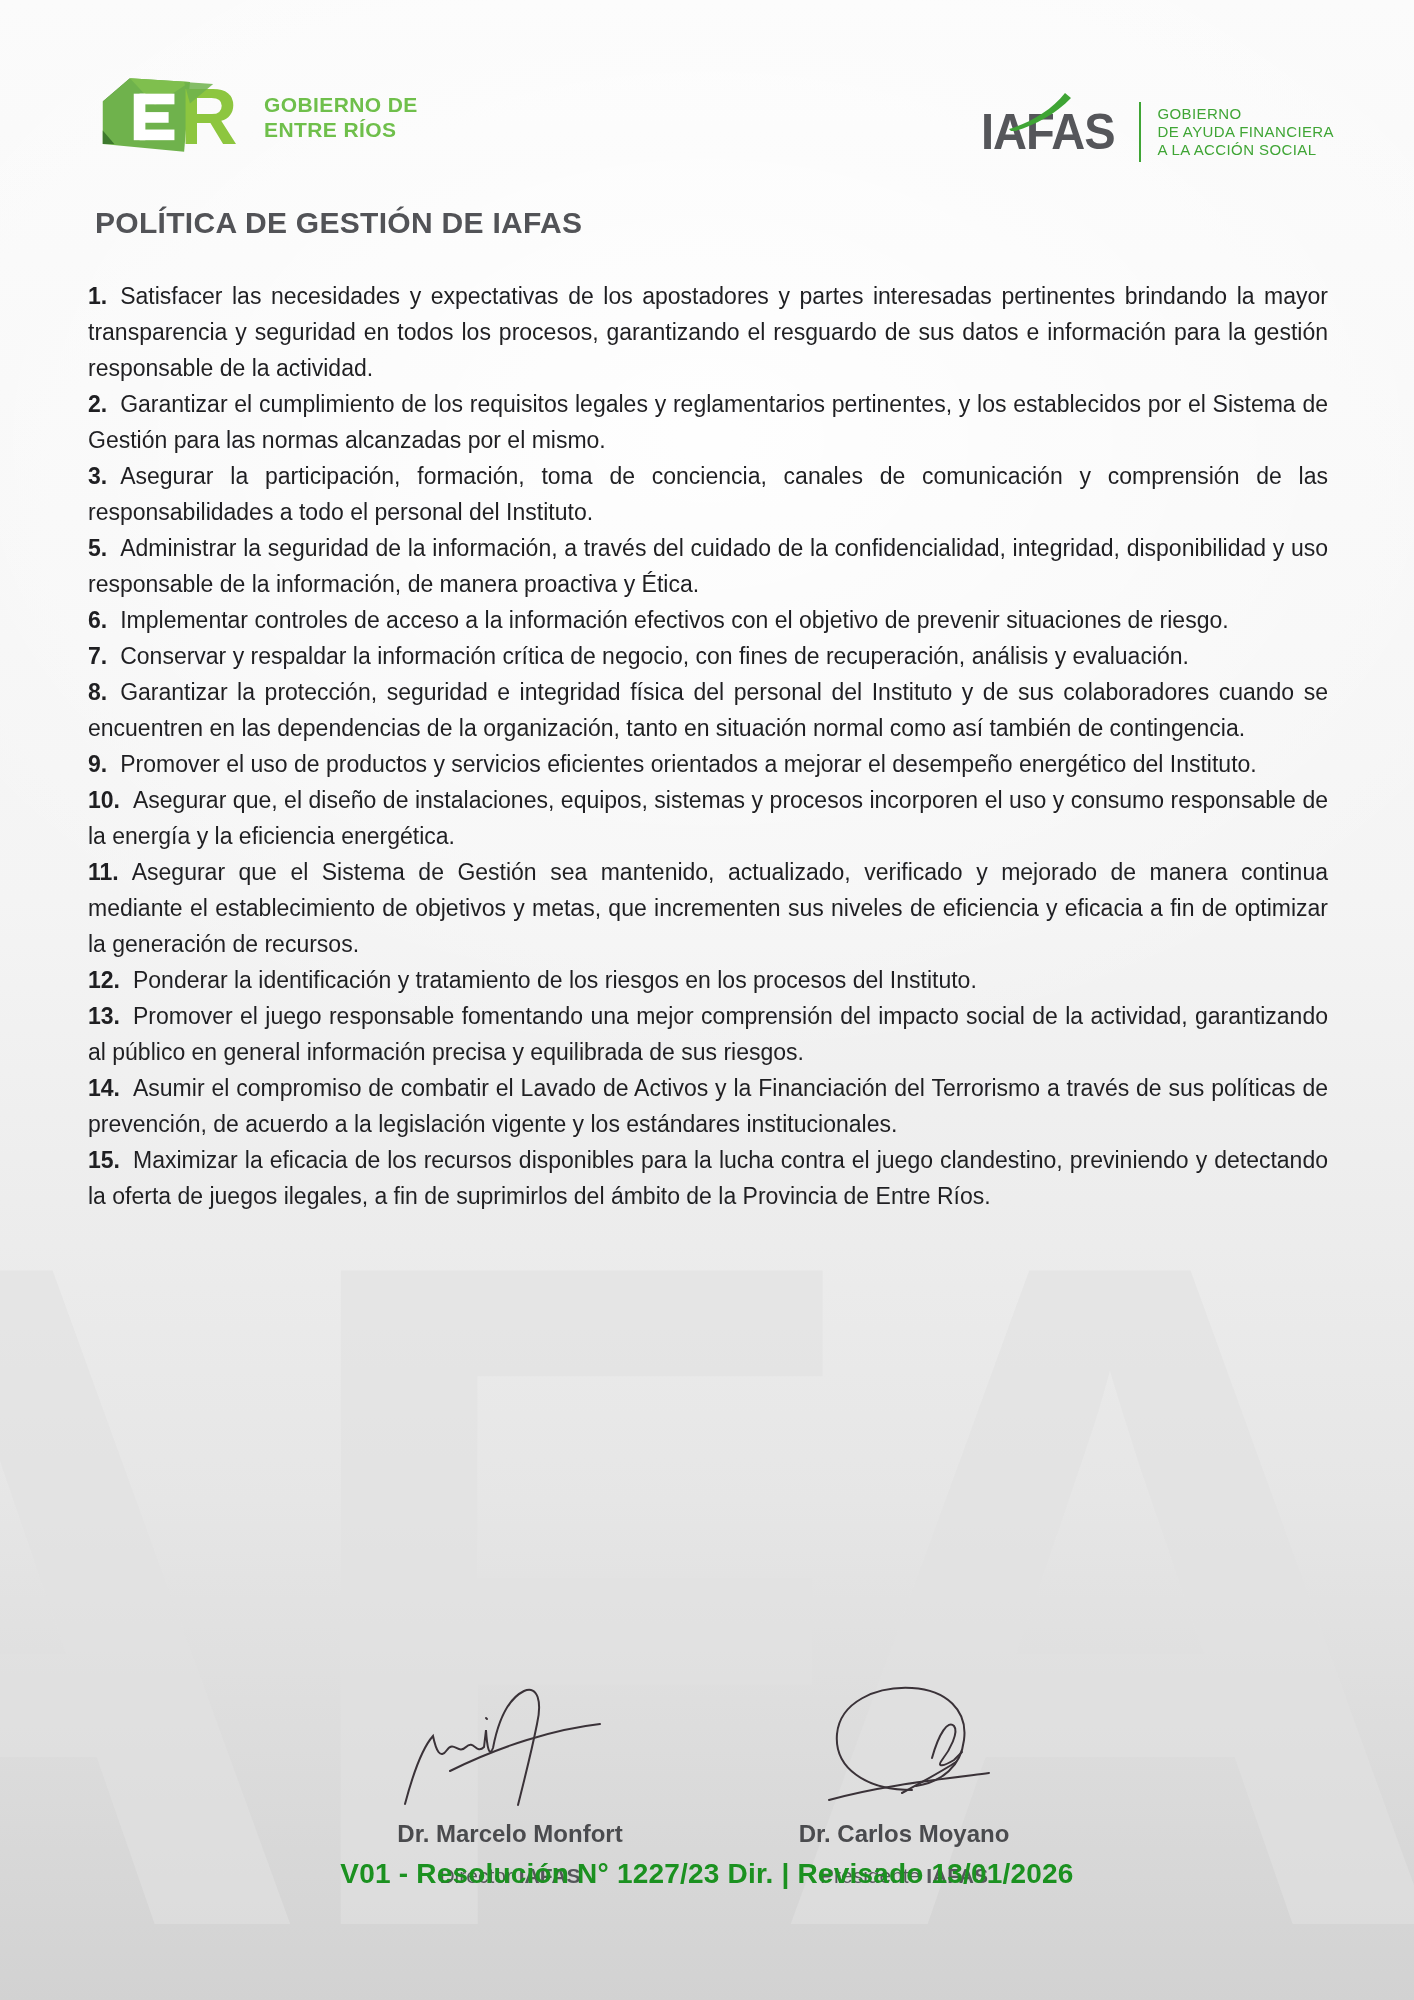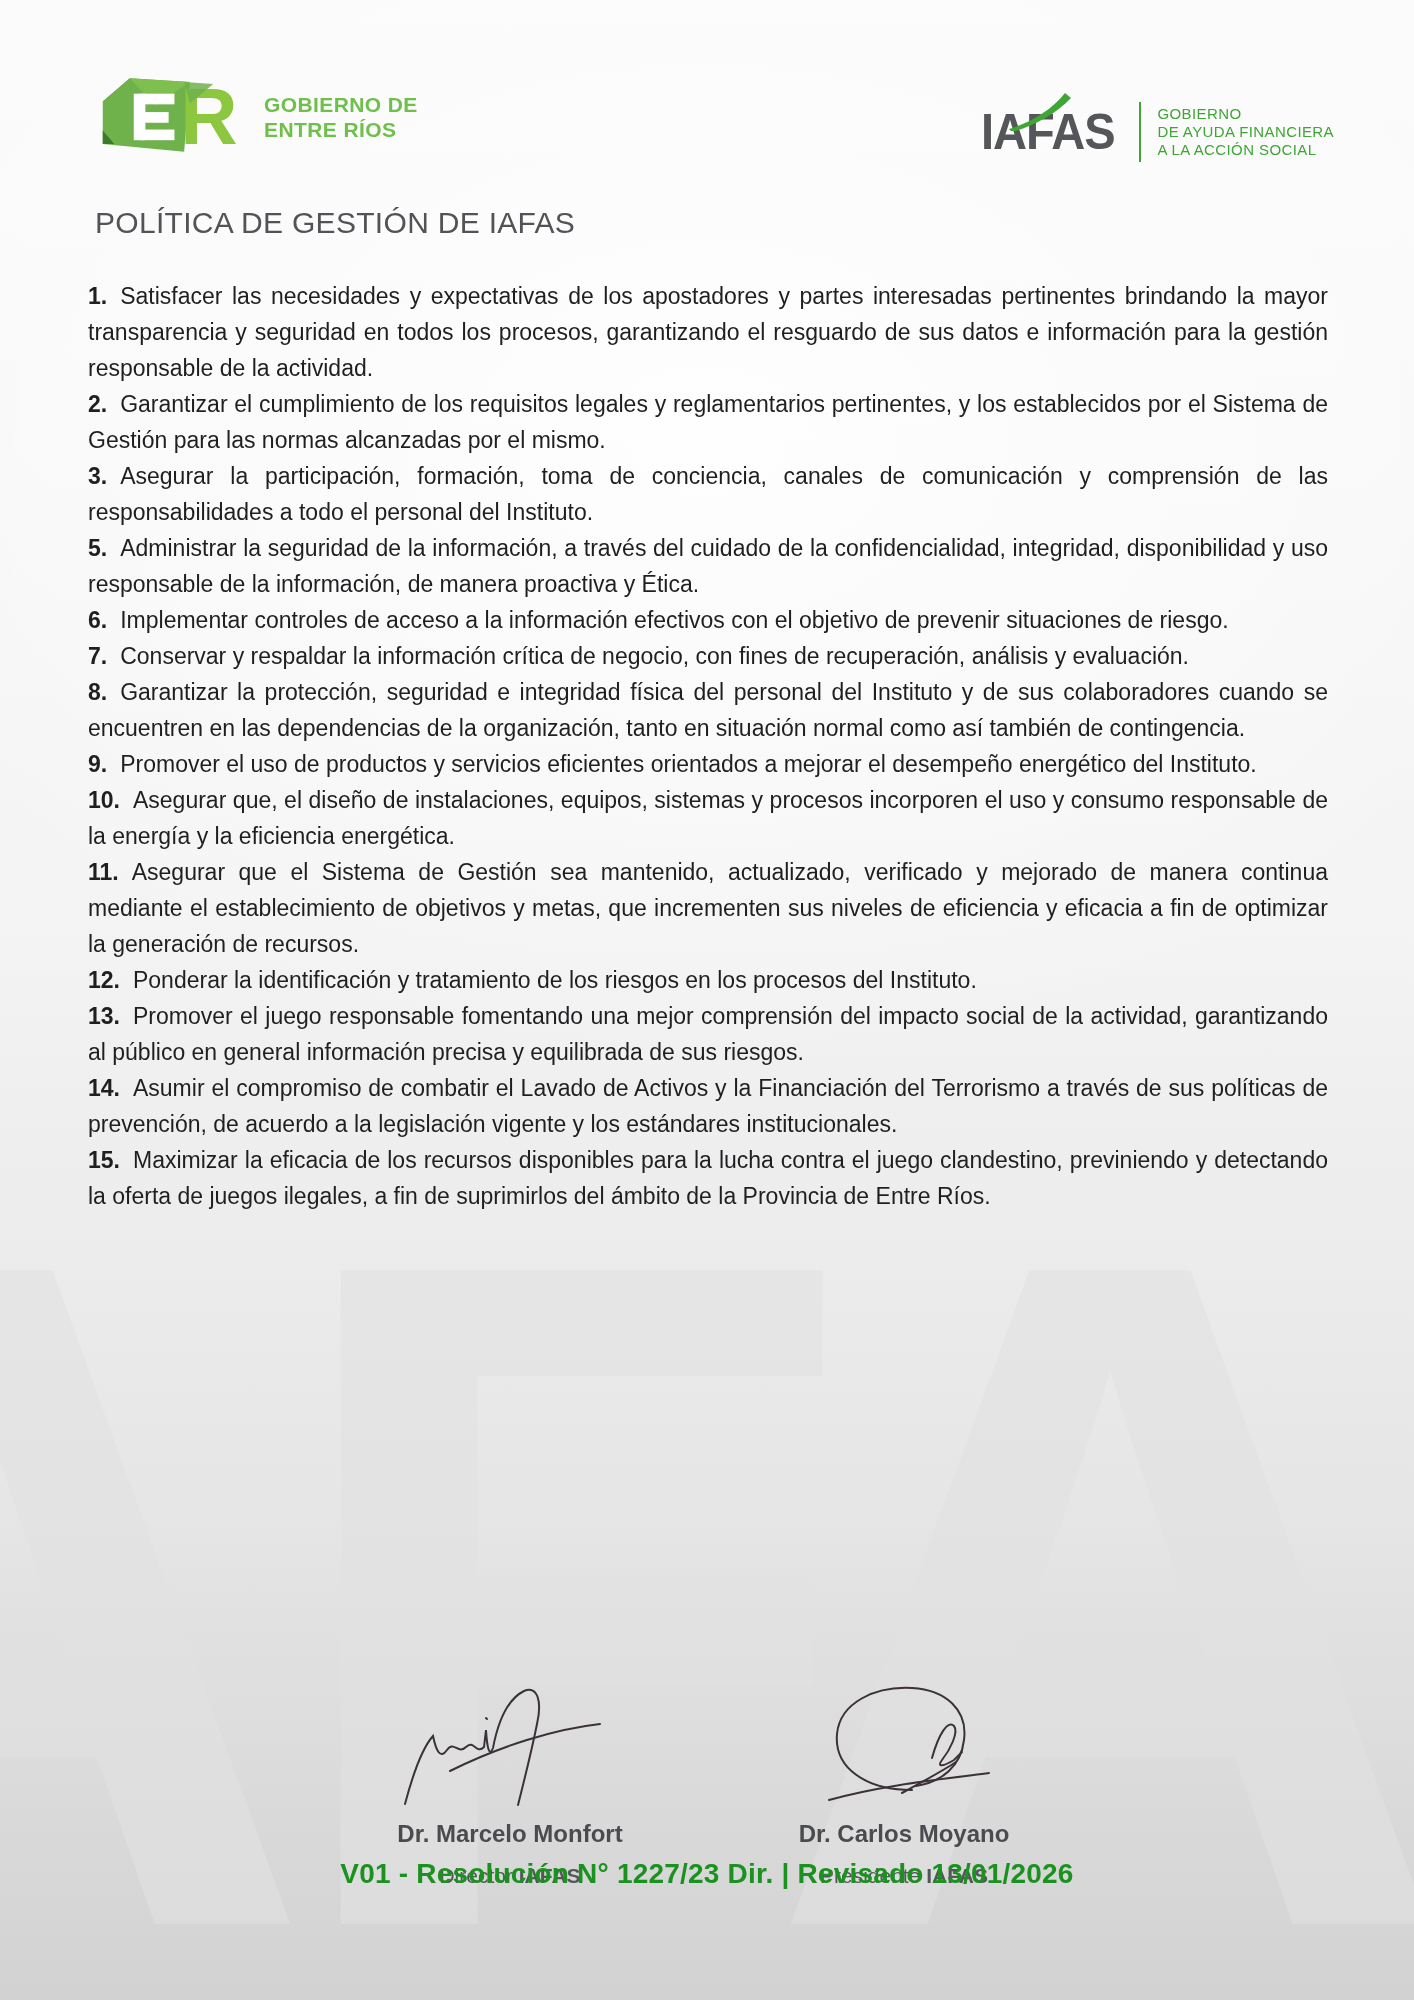--- a/index.html
+++ b/index.html
@@ -46,21 +46,21 @@
   .iafas-word svg{ position:absolute; left:26px; top:-12px; }
   .iafas-divider{ width:2px; height:60px; background:#3fa535; }
   .iafas-sub{
     color:#3fa535; font-size:15px; line-height:18px;
     letter-spacing:.4px; font-weight:500;
   }
 
   
   .page-title{
     margin:44px 86px 0 95px;
-    font-size:30px; font-weight:400; letter-spacing:.3px;
+    font-size:30px; font-weight:700; letter-spacing:.3px;
     color:#525357;
   }
 
   
   .policy{
     margin:38px 86px 0 88px;
     font-size:23px; line-height:36px;
     text-align:justify;
   }
   .policy p{ margin:0; }

